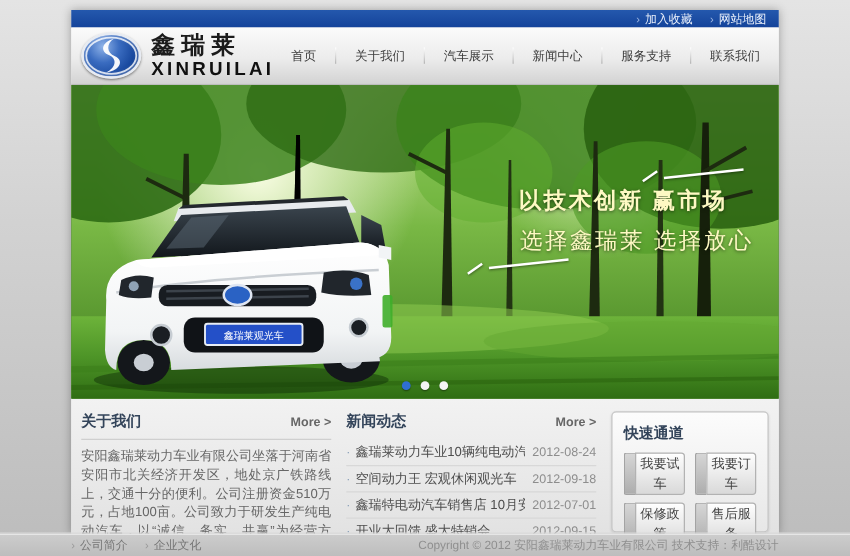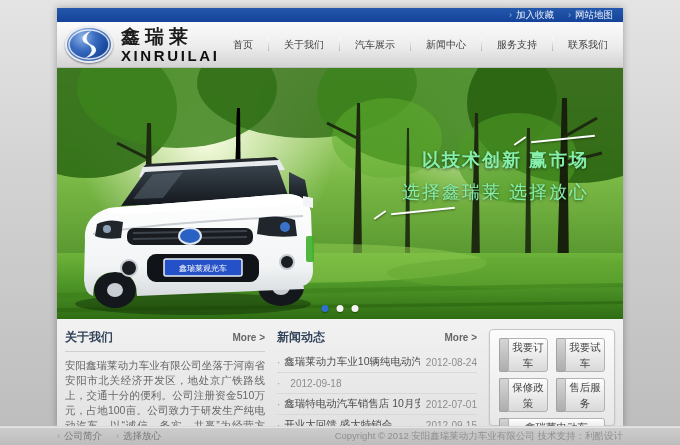--- a/index.html
+++ b/index.html
@@ -24,21 +24,21 @@
   .logotext{line-height:1;}
   .logo-cn{font-size:19px;font-weight:bold;color:#1c1c1c;letter-spacing:5px;}
   .logo-en{font-size:15px;font-weight:bold;color:#101010;letter-spacing:2.6px;margin-top:2px;}
   .nav{position:absolute;right:0;top:0;height:100%;display:flex;align-items:center;}
   .nav .item{font-size:10px;font-weight:normal;color:#3d3d3d;padding:0 15px;cursor:pointer;white-space:nowrap;}
   .nav .sep{width:1px;height:13px;background:linear-gradient(180deg,#fff,#b5b5b5);}
   
   .banner{position:relative;height:251px;overflow:hidden;background:#3f7d1e;}
   .banner>svg.scene{position:absolute;inset:0;}
   .car{position:absolute;left:6px;top:76px;}
-  .slogan{position:absolute;right:34px;top:80px;color:#86efac;text-align:right;
+  .slogan{position:absolute;right:20px;top:80px;color:#fef9c3;text-align:center;
           text-shadow:0 1px 3px rgba(0,0,0,.55);}
   .slogan .l1{font-size:18px;font-weight:bold;letter-spacing:2px;}
   .slogan .l2{font-size:18px;font-weight:normal;letter-spacing:2px;margin:8px 0 0 22px;}
   .deco{position:absolute;background:#fff;height:2px;box-shadow:0 1px 2px rgba(0,0,0,.4);}
   .deco.d1{width:64px;right:28px;top:70px;transform:rotate(-6deg);}
   .deco.d1s{width:14px;right:96px;top:72px;transform:rotate(-35deg);}
   .deco.d2{width:64px;right:168px;top:142px;transform:rotate(-6deg);}
   .deco.d2s{width:14px;right:236px;top:146px;transform:rotate(-35deg);}
   .dots{position:absolute;left:50%;bottom:7px;transform:translateX(-50%);display:flex;gap:8px;}
   .dot{width:7px;height:7px;border-radius:50%;background:#f4f4f4;box-shadow:0 1px 1px rgba(0,0,0,.35);cursor:pointer;}
@@ -256,44 +256,46 @@
           <a class="more">More &gt;</a>
         </div>
         <ul>
           <li>
             <span class="blt">·</span>
             <span class="t">鑫瑞莱动力车业10辆纯电动汽车正式下线</span>
             <span class="d">2012-08-24</span>
           </li>
           <li>
             <span class="blt">·</span>
+            <span class="t">空间动力王 宏观休闲观光车</span>
             <span class="d">2012-09-18</span>
           </li>
           <li>
             <span class="blt">·</span>
             <span class="t">鑫瑞特电动汽车销售店 10月安阳华联开业</span>
             <span class="d">2012-07-01</span>
           </li>
           <li>
             <span class="blt">·</span>
             <span class="t">开业大回馈 盛大特销会</span>
             <span class="d">2012-09-15</span>
           </li>
         </ul>
       </div>
 
       <div class="quick">
+        <span class="col-title">快速通道</span>
         <div class="qgrid">
           <div class="qbtn">
             <div class="tab"></div>
+            <div class="face">我要试车</div>
+          </div>
+          <div class="qbtn">
+            <div class="tab"></div>
             <div class="face">我要订车</div>
-          </div>
-          <div class="qbtn">
-            <div class="tab"></div>
-            <div class="face">我要试车</div>
           </div>
           <div class="qbtn">
             <div class="tab"></div>
             <div class="face">保修政策</div>
           </div>
           <div class="qbtn">
             <div class="tab"></div>
             <div class="face">售后服务</div>
           </div>
           <div class="qbtn wide">
@@ -308,19 +310,19 @@
 
   <div class="footer">
     <div class="inner">
       <div class="flinks">
         <a>
             <span class="blt">›</span>
             <span>公司简介</span>
           </a>
         <a>
             <span class="blt">›</span>
-            <span>选择放心</span>
+            <span>企业文化</span>
           </a>
       </div>
       <div class="copy">Copyright © 2012 安阳鑫瑞莱动力车业有限公司 技术支持：利酷设计</div>
     </div>
   </div>
 </div>
 
 </body></html>

